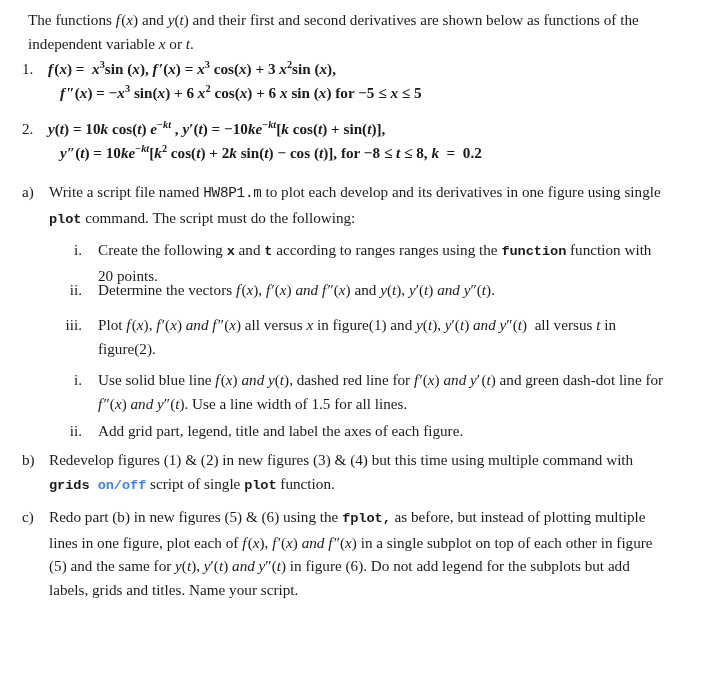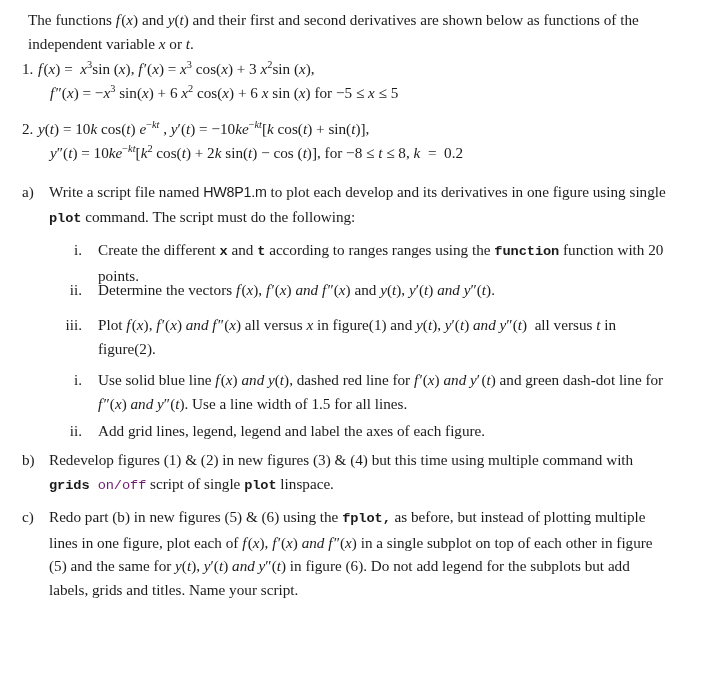--- a/index.html
+++ b/index.html
@@ -40,21 +40,22 @@
     left: 22px;
     width: 650px;
   }
   .numlist .marker {
     position: absolute;
     left: 0;
     width: 20px;
     text-align: left;
   }
   .numlist .body {
-    margin-left: 16px;
+    margin-left: 26px;
+    font-weight: bold;
   }
   .numlist .body .cont {
     display: block;
     margin-left: 12px;
   }
 
   
   .letlist {
     position: absolute;
     left: 22px;
@@ -101,31 +102,31 @@
   sup .mi { font-style: italic; }
 
   
   .code {
     font-family: "Liberation Mono", "DejaVu Sans Mono", monospace;
     font-weight: bold;
     font-size: 0.90em;
     letter-spacing: -0.1px;
   }
   .code-plain {
-    font-family: Liberation Sans, sans-serif;
+    font-family: Liberation Mono, monospace;
     font-weight: normal;
     font-size: 0.94em;
     letter-spacing: -0.2px;
   }
   .code-accent {
     font-family: "Liberation Mono", "DejaVu Sans Mono", monospace;
-    font-weight: normal;
+    font-weight: bold;
     font-size: 0.90em;
     letter-spacing: -0.1px;
-    color: #701a75;
+    color: #3b82f6;
   }
 
   .nb { white-space: nowrap; }
 </style>
 </head>
 <body>
 
 <div class="page">
 
   <div class="para" style="top:8px; width:640px;">
@@ -163,21 +164,21 @@
   <div class="letlist" style="top:180px; width:648px;">
     <span class="marker">a)</span>
     <div class="body">
       <span>Write a script file named </span><span class="code-plain">HW8P1.m</span><span> to plot each develop and its derivatives in one figure using single </span><span class="code">plot</span><span> command. The script must do the following:</span>
     </div>
   </div>
 
   <div class="romlist" style="top:238px; width:618px;">
     <span class="marker">i.</span>
     <div class="body">
-      <span>Create the different </span><span class="code">x</span><span> and </span><span class="code">t</span><span> according to ranges ranges using the </span><span class="code">function</span><span> function with 20 points.</span>
+      <span>Create the following </span><span class="code">x</span><span> and </span><span class="code">t</span><span> according to ranges ranges using the </span><span class="code">function</span><span> function with 20 points.</span>
     </div>
   </div>
 
   <div class="romlist" style="top:278px;">
     <span class="marker">ii.</span>
     <div class="body">
       Determine the vectors <span class="nb"><span class="m">f</span> (<span class="mi">x</span>),</span>
       <span class="nb"><span class="m">f</span> ′(<span class="mi">x</span>)</span>
       <span class="mi">and</span>
       <span class="nb"><span class="m">f</span> ″(<span class="mi">x</span>)</span> and
@@ -215,27 +216,27 @@
       <span class="nb"><span class="mi">y</span>′ (<span class="mi">t</span>)</span> and green
       dash-dot line for <span class="nb"><span class="m">f</span> ″(<span class="mi">x</span>)</span>
       <span class="mi">and</span>
       <span class="nb"><span class="mi">y</span>″(<span class="mi">t</span>).</span>
       Use a line width of 1.5 for all lines.
     </div>
   </div>
 
   <div class="romlist" style="top:419px;">
     <span class="marker">ii.</span>
-    <div class="body">Add grid lines, legend, legend and label the axes of each figure.</div>
+    <div class="body">Add grid part, legend, title and label the axes of each figure.</div>
   </div>
 
   <div class="letlist" style="top:448px; width:648px;">
     <span class="marker">b)</span>
     <div class="body">
-      <span>Redevelop figures (1) &amp; (2) in new figures (3) &amp; (4) but this time using multiple command with </span><span class="code">grids</span><span class="code">&nbsp;</span><span class="code-accent">on/off</span><span> script of single </span><span class="code">plot</span><span> linspace.</span>
+      <span>Redevelop figures (1) &amp; (2) in new figures (3) &amp; (4) but this time using multiple command with </span><span class="code">grids</span><span class="code">&nbsp;</span><span class="code-accent">on/off</span><span> script of single </span><span class="code">plot</span><span> function.</span>
     </div>
   </div>
 
   <div class="letlist" style="top:505px; width:650px;">
     <span class="marker">c)</span>
     <div class="body">
       <span>Redo part (b) in new figures (5) &amp; (6) using the </span><span class="code">fplot,</span>
       as before, but instead of plotting
       multiple lines in one figure, plot each of
       <span class="nb"><span class="m">f</span> (<span class="mi">x</span>),</span>

